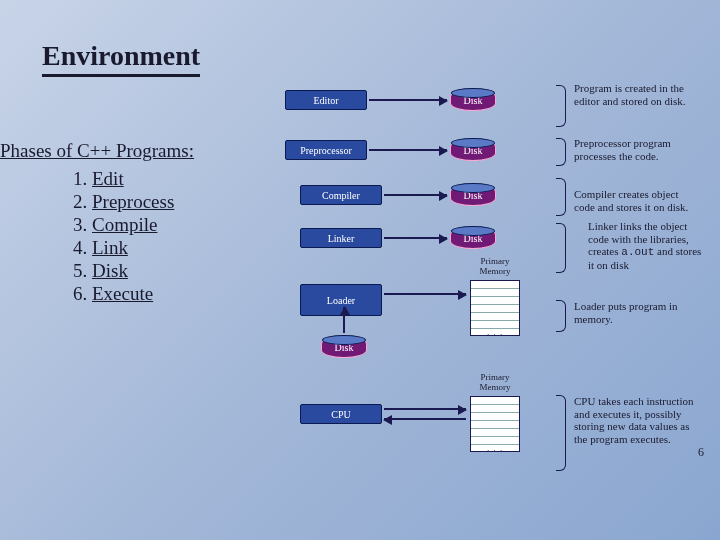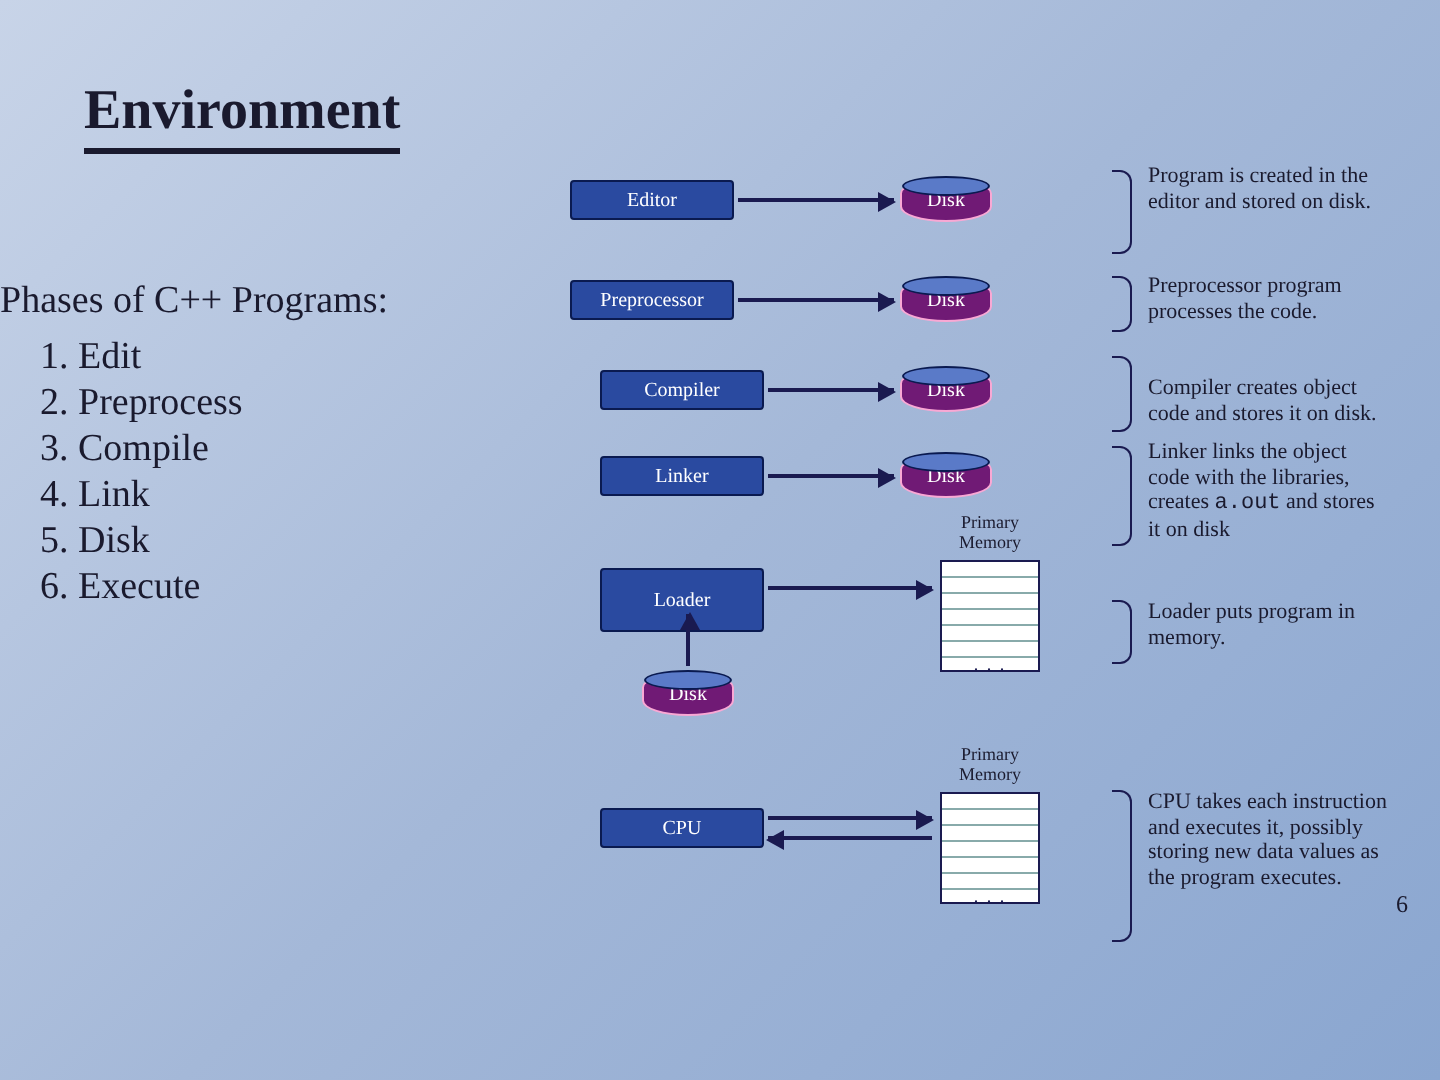--- a/index.html
+++ b/index.html
@@ -12,23 +12,24 @@
   }
   .title {
     position: absolute; left: 18px; top: 8px;
     font-size: 28px; font-weight: bold; line-height: 1.15;
     width: 380px;
   }
   .title .underline { border-bottom: 3px solid #1a1a2e; display: inline-block; padding-bottom: 2px; margin-left: 24px; }
   .phases {
     position: absolute; left: 0px; top: 140px; width: 275px;
     font-size: 19px;
+    text-decoration: underline;
   }
   .phases-head { margin-bottom: 6px; }
-  .phases ol { list-style: decimal; padding-left: 28px; margin-left: 11px; }
+  .phases ol { list-style: decimal; padding-left: 92px; }
   .phases li { margin: 1px 0; }
 
   .box {
     position: absolute;
     background: #2a4aa0; color: #fff;
     border: 1px solid #0a1a50;
     font-size: 10px; text-align: center;
     display: flex; align-items: center; justify-content: center;
     border-radius: 2px;
   }
@@ -114,21 +115,21 @@
 <div class="box" style="left:300px; top:185px; width:82px; height:20px;">Compiler</div>
 <div class="arrow" style="left:384px; top:194px; width:63px;"></div>
 <div class="disk" style="left:450px; top:184px;">Disk</div>
 <div class="brace" style="left:556px; top:178px; height:38px;"></div>
 <div class="caption" style="left:574px; top:188px;">Compiler creates object code and stores it on disk.</div>
 
 <div class="box" style="left:300px; top:228px; width:82px; height:20px;">Linker</div>
 <div class="arrow" style="left:384px; top:237px; width:63px;"></div>
 <div class="disk" style="left:450px; top:227px;">Disk</div>
 <div class="brace" style="left:556px; top:223px; height:50px;"></div>
-<div class="caption" style="left:574px; top:220px;">
+<div class="caption" style="left:588px; top:220px;">
   <span>Linker links the object code with the libraries, creates </span><span class="code">a.out</span><span> and stores it on disk</span>
 </div>
 
 <div class="memlabel" style="left:465px; top:256px; white-space:pre-line;">Primary
 Memory</div>
 <div class="memory" style="left:470px; top:280px;">
   <div class="cell"></div>
     <div class="cell"></div>
     <div class="cell"></div>
     <div class="cell"></div>

